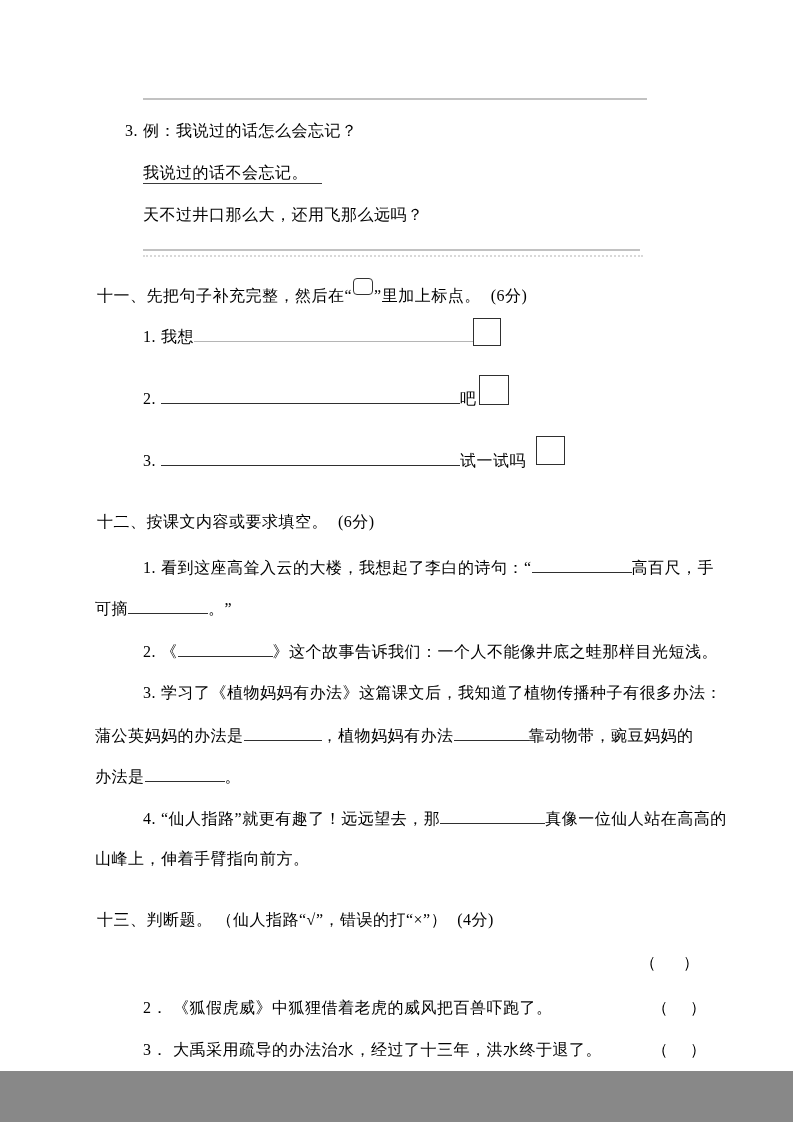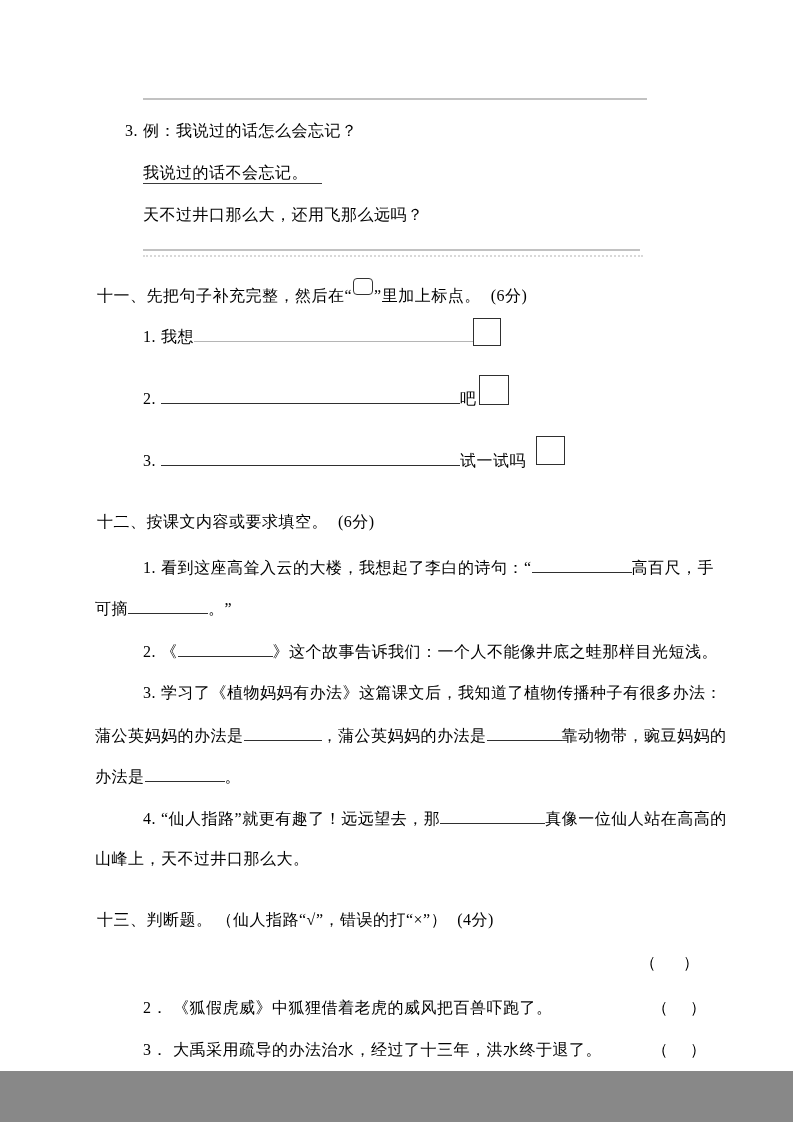--- a/index.html
+++ b/index.html
@@ -74,31 +74,31 @@
   </div>
 
   <div class="t" style="left:143px;top:641px;">
     <span class="num">2.</span><span>《</span><span class="blank" style="width:95px;"></span><span>》这个故事告诉我们：一个人不能像井底之蛙那样目光短浅。</span>
   </div>
 
   <div class="t" style="left:143px;top:683px;">
     <span class="num">3.</span><span>学习了《植物妈妈有办法》这篇课文后，我知道了植物传播种子有很多办法：</span>
   </div>
   <div class="t" style="left:95px;top:725px;">
-    <span>蒲公英妈妈的办法是</span><span class="blank" style="width:78px;"></span><span>，蒲公英妈妈的办法是</span><span class="blank" style="width:75px;"></span><span>靠动物带，豌豆妈妈的</span>
+    <span>蒲公英妈妈的办法是</span><span class="blank" style="width:78px;"></span><span>，植物妈妈有办法</span><span class="blank" style="width:75px;"></span><span>靠动物带，豌豆妈妈的</span>
   </div>
   <div class="t" style="left:95px;top:766px;">
     <span>办法是</span><span class="blank" style="width:80px;"></span><span>。</span>
   </div>
 
   <div class="t" style="left:143px;top:808px;">
     <span class="num">4.</span><span>“仙人指路”就更有趣了！远远望去，那</span><span class="blank" style="width:105px;"></span><span>真像一位仙人站在高高的</span>
   </div>
   <div class="t" style="left:95px;top:849px;">
-    <span>山峰上，天不过井口那么大。</span>
+    <span>山峰上，伸着手臂指向前方。</span>
   </div>
 
   <div class="t" style="left:97px;top:910px;">
     <span>十三、判断题。</span><span class="note">（仙人指路“√”，错误的打“×”）</span><span class="score">(4分)</span>
   </div>
 
   <div class="t" style="left:640px;top:953px;">（</div>
   <div class="t" style="left:683px;top:953px;">）</div>
 
   <div class="t" style="left:143px;top:998px;">

